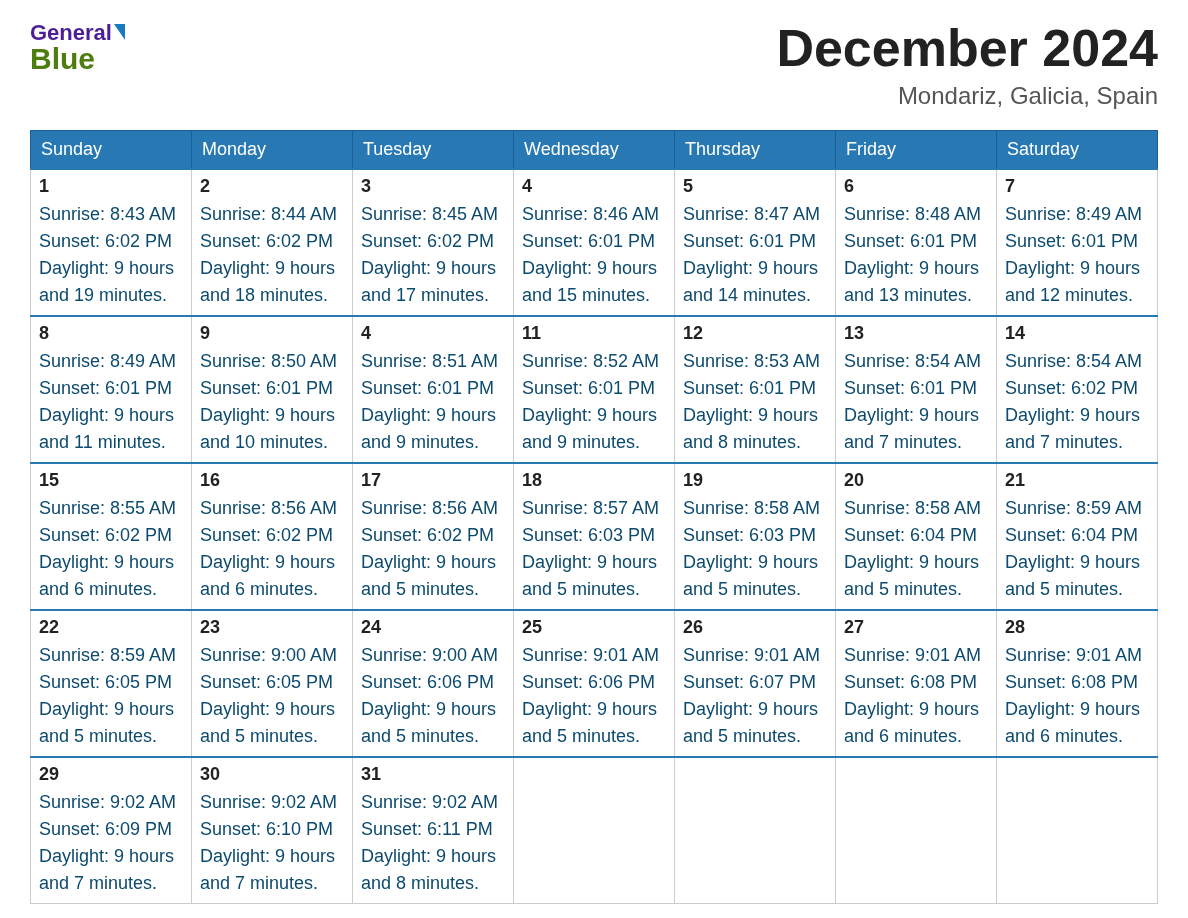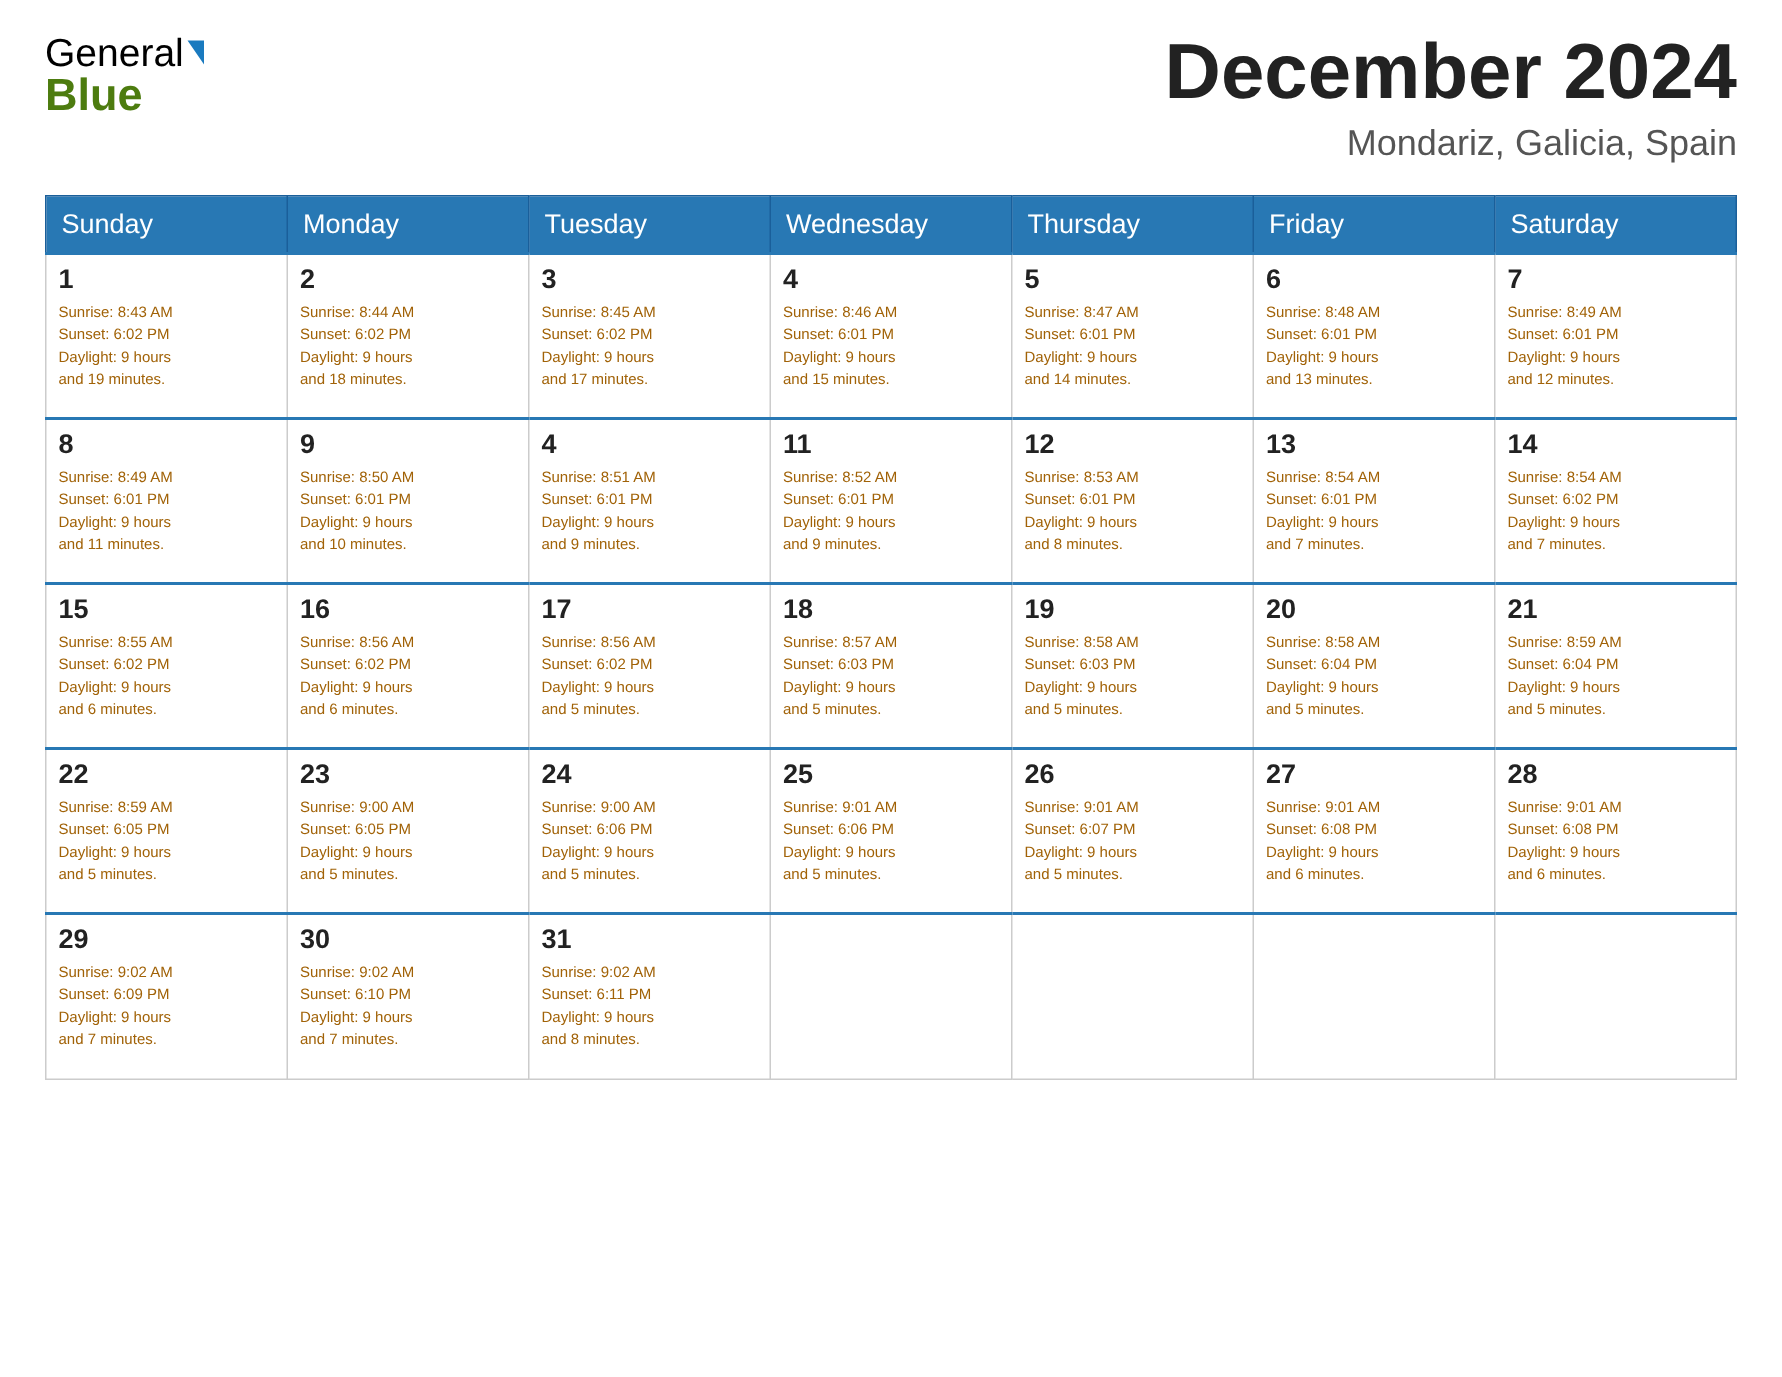--- a/index.html
+++ b/index.html
@@ -59,40 +59,40 @@
       height: 110px;
     }
     .day-number {
       font-size: 18px;
       font-weight: bold;
       display: block;
       margin-bottom: 4px;
       color: #222;
     }
     .day-info {
-      font-size: 10px;
+      font-size: 18px;
       line-height: 1.5;
-      color: #a16207;
+      color: #0c4a6e;
     }
     .empty-cell {
       background: #fff;
       border-top: 2px solid #2878b4;
     }
     .logo-row {
       display: flex;
       align-items: center;
     }
   </style>
 </head>
 <body>
 
 <div class="header">
   <div class="logo">
     <div class="logo-row">
-      <span style="font-size:26px;font-weight:normal;color:#000000;">General</span>
+      <span style="font-size:22px;font-weight:bold;color:#4c1d95;">General</span>
       <span style="display:inline-block;width:0;height:0;border-left:11px solid transparent;border-top:16px solid #1a7abf;margin-left:2px;margin-bottom:2px;"></span>
     </div>
     <span style="font-size:30px;font-weight:bold;color:#4d7c0f;margin-top:-4px;">Blue</span>
   </div>
   <div class="title-section">
     <div class="month-title">December 2024</div>
     <div class="location">Mondariz, Galicia, Spain</div>
   </div>
 </div>
 

